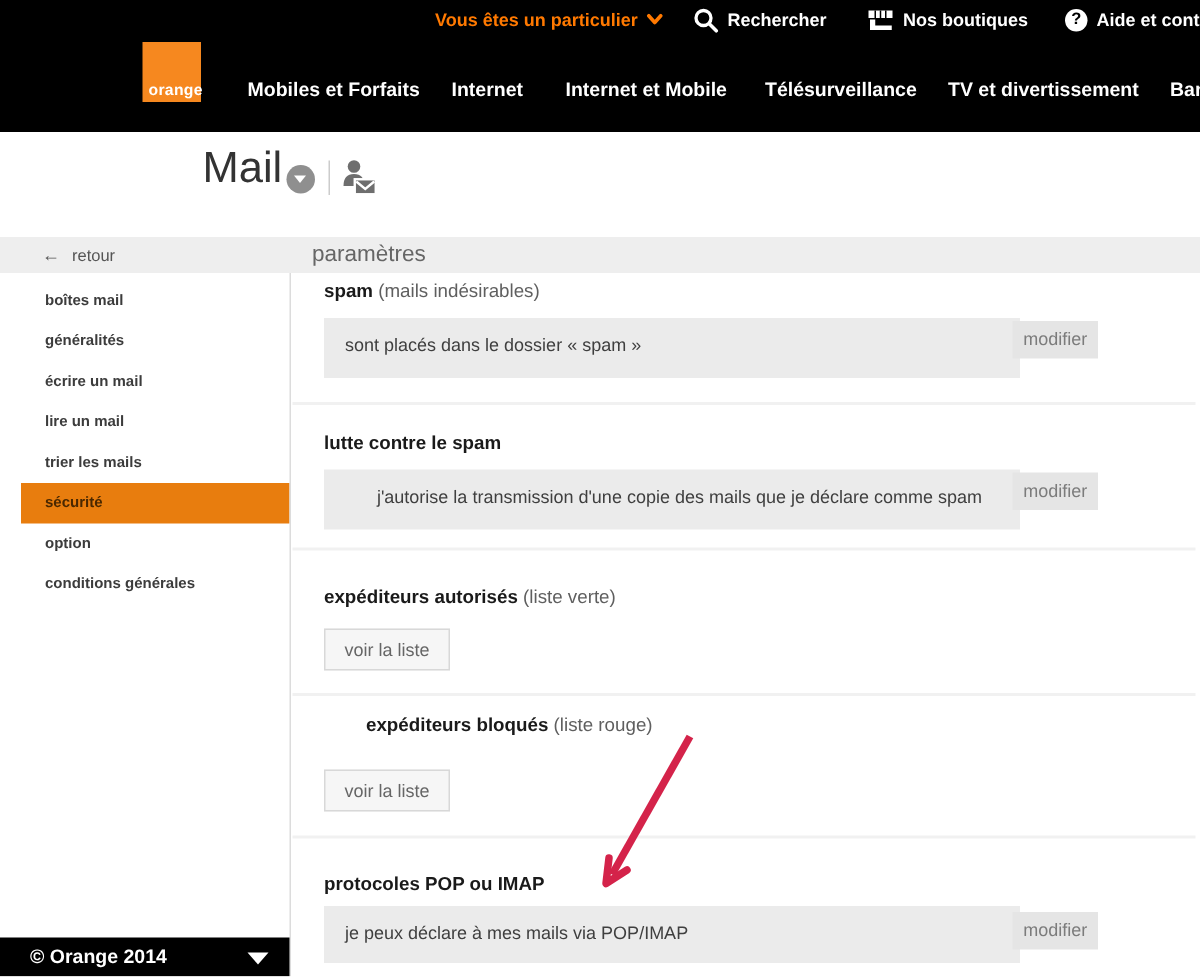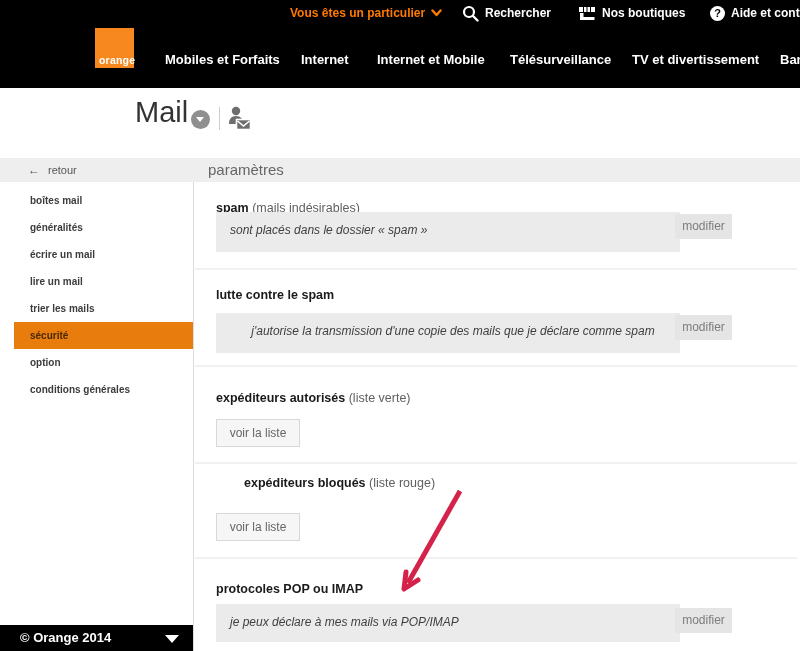--- a/index.html
+++ b/index.html
@@ -36,21 +36,21 @@
   .sidebar ul{list-style:none;margin:0;padding:0;}
   .sidebar li{height:27px;line-height:27px;padding-left:30px;font-size:10px;font-weight:bold;
               color:#3c3c3c;cursor:pointer;white-space:nowrap;}
   .sidebar li.selected{margin-left:14px;padding-left:16px;background:#e87d0e;color:#4a2800;}
   .vline{position:absolute;left:193px;top:182px;width:1px;height:469px;background:#dcdcdc;}
   
   .main{position:absolute;left:195px;top:182px;width:605px;height:469px;}
   .sec-title{position:absolute;left:21px;font-size:12.5px;font-weight:bold;color:#1a1a1a;white-space:nowrap;}
   .sec-title .suffix{font-weight:normal;color:#5f5f5f;}
   .valuebox{position:absolute;left:21px;width:446px;background:#ebebeb;color:#3f3f3f;
-            font-size:12px;padding:11px 4px 0 14px;font-style:italic;}
+            font-size:12px;padding:11px 4px 0 14px;}
   .modifier{position:absolute;left:480px;width:57px;height:25px;line-height:25px;background:#e5e5e5;
             color:#7c7c7c;font-size:12px;text-align:center;cursor:pointer;}
   .listbtn{position:absolute;left:21px;width:82px;height:26px;line-height:26px;background:#f6f6f6;
            border:1px solid #d8d8d8;color:#666;font-size:12px;text-align:center;cursor:pointer;}
   .secdiv{position:absolute;left:0;width:602px;height:0;border-top:2px solid #f1f1f1;}
   
   .footer{position:absolute;left:0;top:625px;width:193px;height:26px;background:#000;}
   .footer .copy{position:absolute;left:20px;top:0;height:26px;line-height:26px;color:#fff;
                 font-size:13px;font-weight:bold;}
   .footer .tri{position:absolute;left:165px;top:10px;width:0;height:0;cursor:pointer;
@@ -137,21 +137,21 @@
       <li>trier les mails</li>
       <li class="selected">sécurité</li>
       <li>option</li>
       <li>conditions générales</li>
     </ul>
   </div>
   <div class="vline"></div>
 
   <div class="main">
 
-    <div class="sec-title" style="top:19px;">
+    <div class="sec-title" style="top:5px;">
       <span>spam</span>
       <span class="suffix">(mails indésirables)</span>
     </div>
     <div class="valuebox" style="top:30px;height:29px;">sont placés dans le dossier « spam »</div>
     <div class="modifier" style="top:32px;">modifier</div>
     <div class="secdiv" style="top:86px;"></div>
 
     <div class="sec-title" style="top:106px;">
       <span>lutte contre le spam</span>
     </div>

